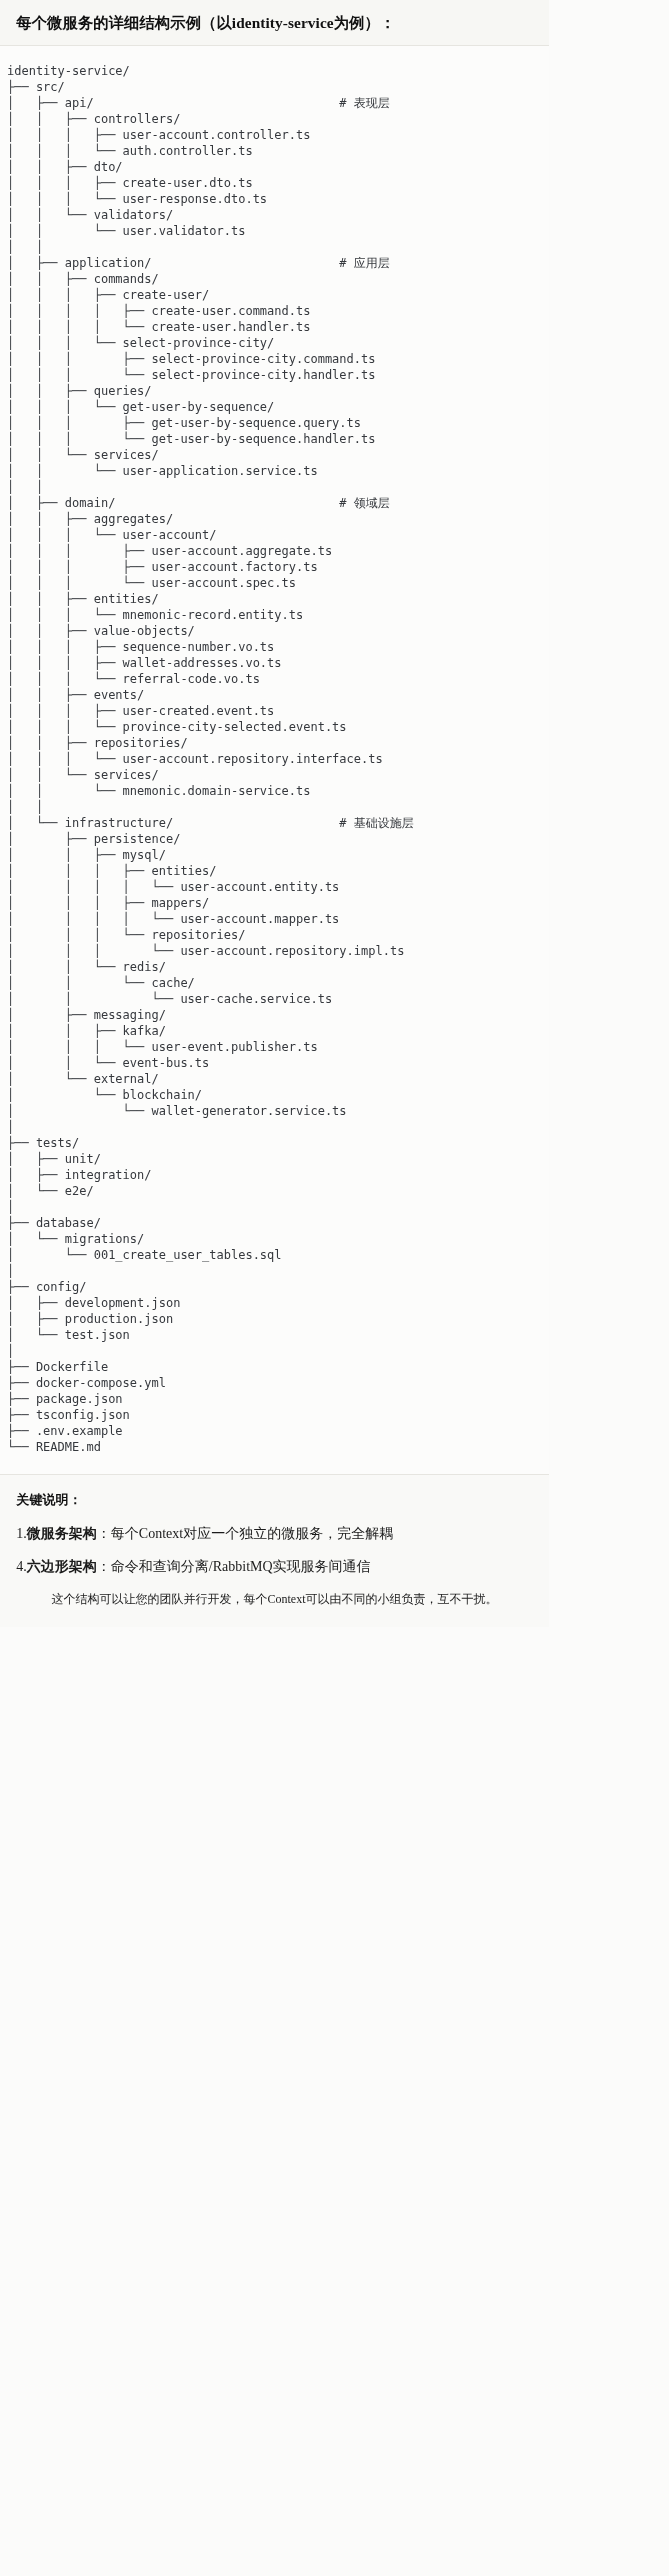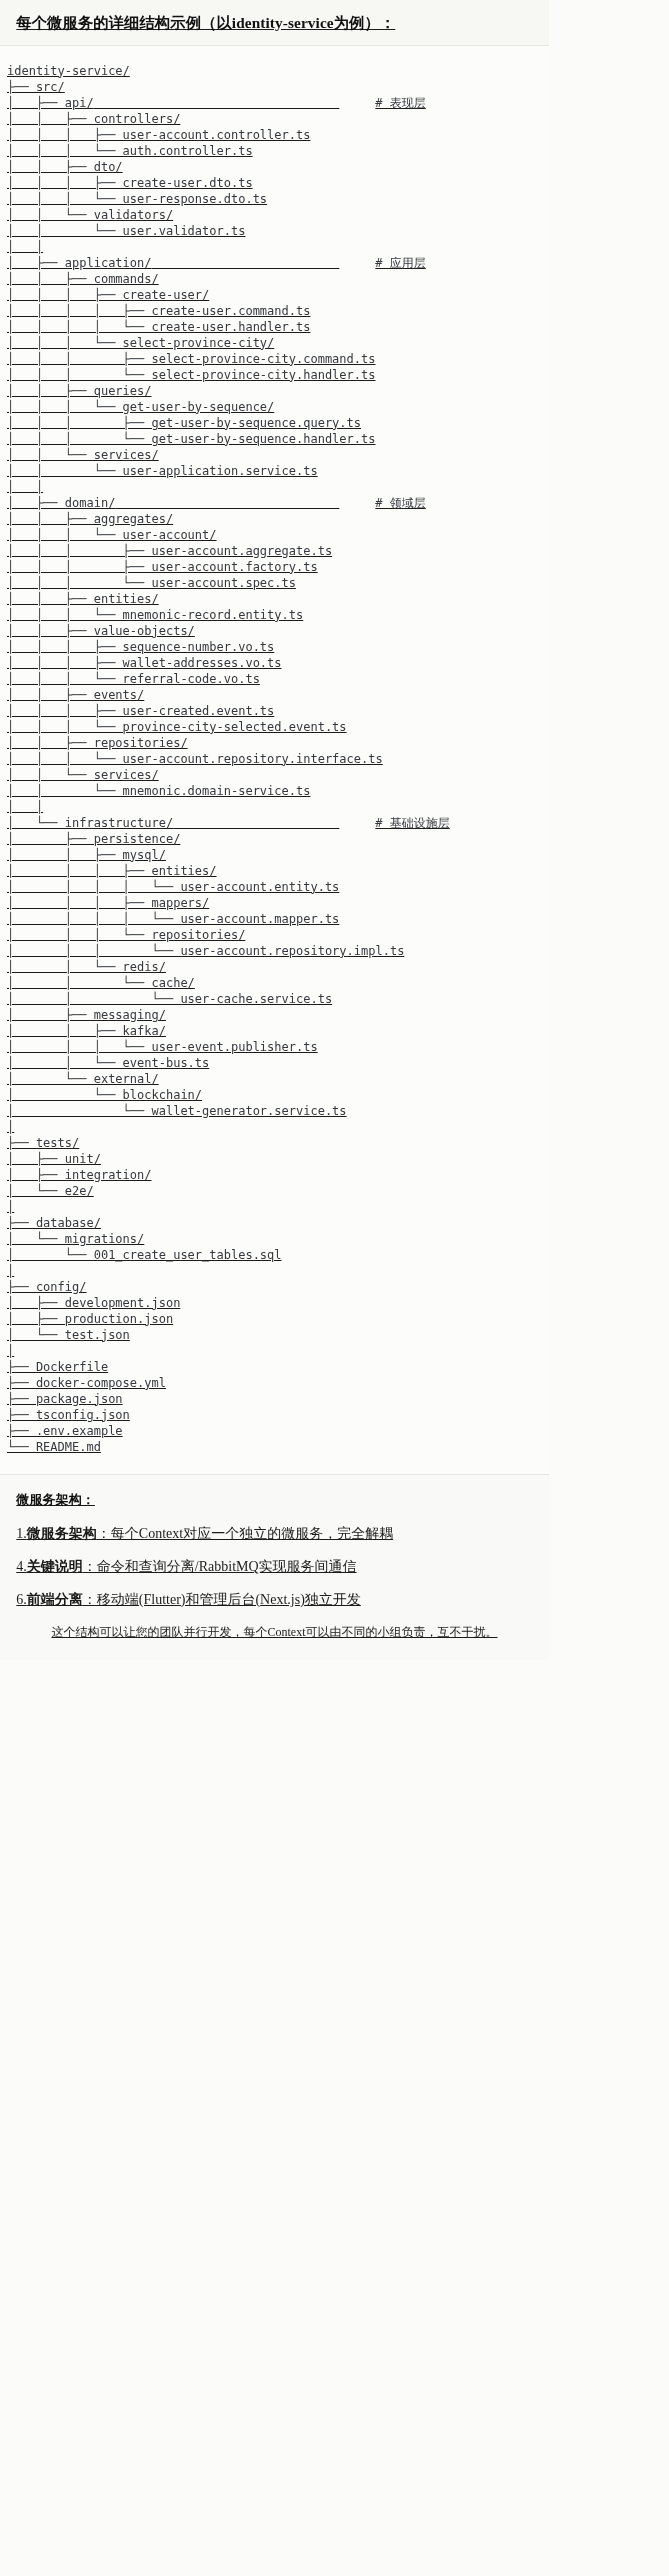--- a/index.html
+++ b/index.html
@@ -10,21 +10,20 @@
   body {
     width: 669px;
     font-family: "Liberation Serif", "DejaVu Serif", serif;
     color: #1b1b1b;
     -webkit-font-smoothing: antialiased;
   }
   .page {
     width: 549px;
     box-sizing: border-box;
     background: #0369a1;
-    text-decoration: underline;
   }
   
   .header-band {
     background: #f7f7f4;
     border-bottom: 0.6px solid #e6e5e0;
     padding: 12.5px 16.3px 13.8px 16.3px;
     box-sizing: border-box;
   }
   .header-title {
     font-family: "Liberation Serif", "DejaVu Serif", serif;
@@ -51,21 +50,20 @@
     margin: 0;
     letter-spacing: 0px;
   }
   .tree-row {
     display: block;
     height: 16px;
     white-space: pre;
   }
   .tree-row .cmt {
     color: #35383d;
-    margin-left: 36px;
   }
   
   .notes-block {
     background: #f9f9f7;
     padding: 16.3px 16.3px 19px 16.3px;
     box-sizing: border-box;
   }
   .notes-title {
     font-family: "Liberation Serif", "DejaVu Serif", serif;
     font-weight: bold;
@@ -108,25 +106,24 @@
 
   <div class="header-band">
     <h1 class="header-title">每个微服务的详细结构示例（以identity-service为例）：</h1>
   </div>
 
   <div class="tree-block">
     <pre class="tree" id="tree-out"><span class="tree-row"><span>identity-service/</span></span><span class="tree-row"><span>├── src/</span></span><span class="tree-row"><span>│   ├── api/</span>                                  <span class="cmt"># 表现层</span></span><span class="tree-row"><span>│   │   ├── controllers/</span></span><span class="tree-row"><span>│   │   │   ├── user-account.controller.ts</span></span><span class="tree-row"><span>│   │   │   └── auth.controller.ts</span></span><span class="tree-row"><span>│   │   ├── dto/</span></span><span class="tree-row"><span>│   │   │   ├── create-user.dto.ts</span></span><span class="tree-row"><span>│   │   │   └── user-response.dto.ts</span></span><span class="tree-row"><span>│   │   └── validators/</span></span><span class="tree-row"><span>│   │       └── user.validator.ts</span></span><span class="tree-row"><span>│   │</span></span><span class="tree-row"><span>│   ├── application/</span>                          <span class="cmt"># 应用层</span></span><span class="tree-row"><span>│   │   ├── commands/</span></span><span class="tree-row"><span>│   │   │   ├── create-user/</span></span><span class="tree-row"><span>│   │   │   │   ├── create-user.command.ts</span></span><span class="tree-row"><span>│   │   │   │   └── create-user.handler.ts</span></span><span class="tree-row"><span>│   │   │   └── select-province-city/</span></span><span class="tree-row"><span>│   │   │       ├── select-province-city.command.ts</span></span><span class="tree-row"><span>│   │   │       └── select-province-city.handler.ts</span></span><span class="tree-row"><span>│   │   ├── queries/</span></span><span class="tree-row"><span>│   │   │   └── get-user-by-sequence/</span></span><span class="tree-row"><span>│   │   │       ├── get-user-by-sequence.query.ts</span></span><span class="tree-row"><span>│   │   │       └── get-user-by-sequence.handler.ts</span></span><span class="tree-row"><span>│   │   └── services/</span></span><span class="tree-row"><span>│   │       └── user-application.service.ts</span></span><span class="tree-row"><span>│   │</span></span><span class="tree-row"><span>│   ├── domain/</span>                               <span class="cmt"># 领域层</span></span><span class="tree-row"><span>│   │   ├── aggregates/</span></span><span class="tree-row"><span>│   │   │   └── user-account/</span></span><span class="tree-row"><span>│   │   │       ├── user-account.aggregate.ts</span></span><span class="tree-row"><span>│   │   │       ├── user-account.factory.ts</span></span><span class="tree-row"><span>│   │   │       └── user-account.spec.ts</span></span><span class="tree-row"><span>│   │   ├── entities/</span></span><span class="tree-row"><span>│   │   │   └── mnemonic-record.entity.ts</span></span><span class="tree-row"><span>│   │   ├── value-objects/</span></span><span class="tree-row"><span>│   │   │   ├── sequence-number.vo.ts</span></span><span class="tree-row"><span>│   │   │   ├── wallet-addresses.vo.ts</span></span><span class="tree-row"><span>│   │   │   └── referral-code.vo.ts</span></span><span class="tree-row"><span>│   │   ├── events/</span></span><span class="tree-row"><span>│   │   │   ├── user-created.event.ts</span></span><span class="tree-row"><span>│   │   │   └── province-city-selected.event.ts</span></span><span class="tree-row"><span>│   │   ├── repositories/</span></span><span class="tree-row"><span>│   │   │   └── user-account.repository.interface.ts</span></span><span class="tree-row"><span>│   │   └── services/</span></span><span class="tree-row"><span>│   │       └── mnemonic.domain-service.ts</span></span><span class="tree-row"><span>│   │</span></span><span class="tree-row"><span>│   └── infrastructure/</span>                       <span class="cmt"># 基础设施层</span></span><span class="tree-row"><span>│       ├── persistence/</span></span><span class="tree-row"><span>│       │   ├── mysql/</span></span><span class="tree-row"><span>│       │   │   ├── entities/</span></span><span class="tree-row"><span>│       │   │   │   └── user-account.entity.ts</span></span><span class="tree-row"><span>│       │   │   ├── mappers/</span></span><span class="tree-row"><span>│       │   │   │   └── user-account.mapper.ts</span></span><span class="tree-row"><span>│       │   │   └── repositories/</span></span><span class="tree-row"><span>│       │   │       └── user-account.repository.impl.ts</span></span><span class="tree-row"><span>│       │   └── redis/</span></span><span class="tree-row"><span>│       │       └── cache/</span></span><span class="tree-row"><span>│       │           └── user-cache.service.ts</span></span><span class="tree-row"><span>│       ├── messaging/</span></span><span class="tree-row"><span>│       │   ├── kafka/</span></span><span class="tree-row"><span>│       │   │   └── user-event.publisher.ts</span></span><span class="tree-row"><span>│       │   └── event-bus.ts</span></span><span class="tree-row"><span>│       └── external/</span></span><span class="tree-row"><span>│           └── blockchain/</span></span><span class="tree-row"><span>│               └── wallet-generator.service.ts</span></span><span class="tree-row"><span>│</span></span><span class="tree-row"><span>├── tests/</span></span><span class="tree-row"><span>│   ├── unit/</span></span><span class="tree-row"><span>│   ├── integration/</span></span><span class="tree-row"><span>│   └── e2e/</span></span><span class="tree-row"><span>│</span></span><span class="tree-row"><span>├── database/</span></span><span class="tree-row"><span>│   └── migrations/</span></span><span class="tree-row"><span>│       └── 001_create_user_tables.sql</span></span><span class="tree-row"><span>│</span></span><span class="tree-row"><span>├── config/</span></span><span class="tree-row"><span>│   ├── development.json</span></span><span class="tree-row"><span>│   ├── production.json</span></span><span class="tree-row"><span>│   └── test.json</span></span><span class="tree-row"><span>│</span></span><span class="tree-row"><span>├── Dockerfile</span></span><span class="tree-row"><span>├── docker-compose.yml</span></span><span class="tree-row"><span>├── package.json</span></span><span class="tree-row"><span>├── tsconfig.json</span></span><span class="tree-row"><span>├── .env.example</span></span><span class="tree-row"><span>└── README.md</span></span></pre>
   </div>
 
   <div class="notes-block">
-    <h2 class="notes-title">微服务架构：</h2>
+    <h2 class="notes-title">关键说明：</h2>
 
     <ol class="notes-list" id="notes-out">
         <li><span class="num">1.</span><span class="lead">微服务架构</span><span>：每个Context对应一个独立的微服务，完全解耦</span></li>
-        <li><span class="num">4.</span><span class="lead">关键说明</span><span>：命令和查询分离/RabbitMQ实现服务间通信</span></li>
-        <li><span class="num">6.</span><span class="lead">前端分离</span><span>：移动端(Flutter)和管理后台(Next.js)独立开发</span></li>
+        <li><span class="num">4.</span><span class="lead">六边形架构</span><span>：命令和查询分离/RabbitMQ实现服务间通信</span></li>
       </ol>
 
     <p class="closing">这个结构可以让您的团队并行开发，每个Context可以由不同的小组负责，互不干扰。</p>
   </div>
 
 </div>
 
 
 </body></html>

